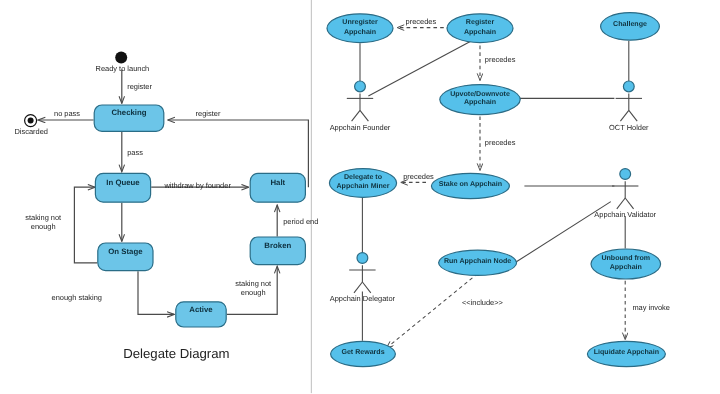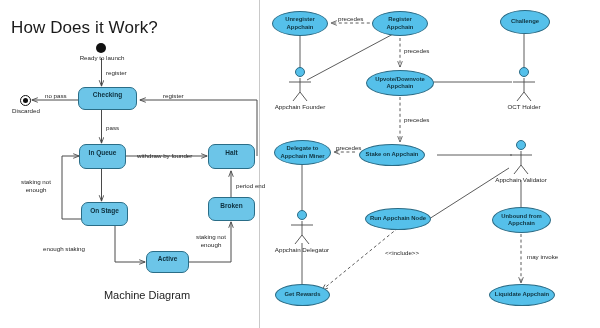--- a/index.html
+++ b/index.html
@@ -153,21 +153,20 @@
     white-space: nowrap;
   }
 </style>
 </head>
 <body>
 
 <div id="page">
 
   <div id="vline"></div>
 
-  <div id="page-heading">How Does it Work?</div>
 
   <svg class="layer" viewBox="0 0 600 328">
     <defs>
       <marker id="arr" markerWidth="7" markerHeight="7" refX="6.2" refY="2.6" orient="auto">
         <path d="M0.4,0.3 L6.4,2.6 L0.4,4.9" fill="none" stroke="#4a4a4a" stroke-width="0.9"></path>
       </marker>
       <marker id="arrOpen" markerWidth="8" markerHeight="8" refX="7" refY="3" orient="auto">
         <path d="M0.5,0.4 L7,3 L0.5,5.6" fill="none" stroke="#4a4a4a" stroke-width="0.9"></path>
       </marker>
     </defs>
@@ -291,21 +290,21 @@
   <div class="edge-label" style="left:163px; top:92px;">register</div>
   <div class="edge-label" style="left:137px; top:152px;">withdraw by founder</div>
   <div class="edge-label" style="left:13px; top:178px; width:46px;">staking not</div>
   <div class="edge-label" style="left:13px; top:186px; width:46px;">enough</div>
   <div class="edge-label" style="left:43px; top:245px;">enough staking</div>
   <div class="edge-label" style="left:188px; top:233px; width:46px;">staking not</div>
   <div class="edge-label" style="left:188px; top:241px; width:46px;">enough</div>
   <div class="edge-label" style="left:236px; top:182px;">period end</div>
 
   <div id="caption">
-    <div>Machine Diagram</div>
+    <div>Delegate Diagram</div>
   </div>
 
   <div class="usecase" style="left:272px; top:11px; width:56px; height:25px;">
     <div class="usecase-label">
       <div>Unregister</div>
       <div>Appchain</div>
     </div>
   </div>
 
   <div class="usecase" style="left:372px; top:11px; width:56px; height:25px;">

